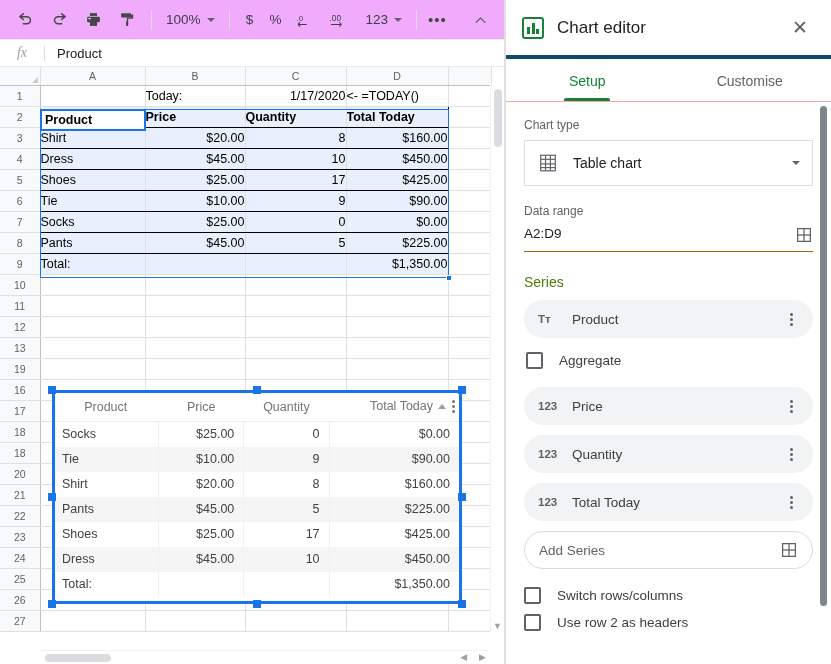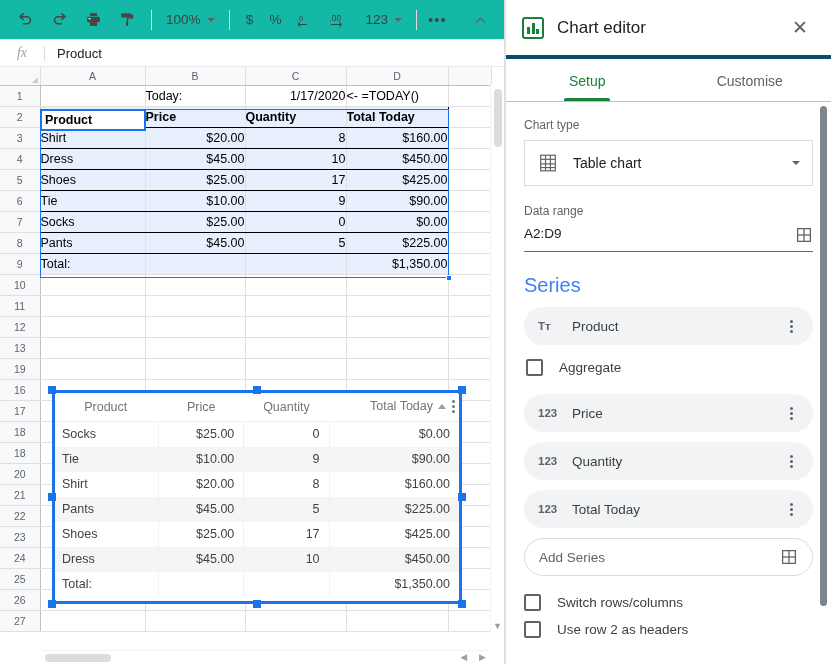--- a/index.html
+++ b/index.html
@@ -17,21 +17,21 @@
     position: relative;
     width: 505px; height: 664px;
     background: #ffffff;
     border-right: 1px solid #e0e0e0;
     overflow: hidden;
   }
 
   
   .toolbar {
     height: 40px; display: flex; align-items: center;
-    padding: 0 8px; background: #14b8a6;
+    padding: 0 8px; background: #f0abfc;
     border-bottom: 1px solid #e8eaed;
     position: relative;
   }
   .tb-btn {
     width: 28px; height: 28px; margin: 0 3px;
     display: flex; align-items: center; justify-content: center;
     border-radius: 4px; color: #444746; cursor: pointer;
     font-size: 13px;
   }
   .tb-sep { width: 1px; height: 20px; background: #dadce0; margin: 0 7px; }
@@ -211,21 +211,21 @@
     font-size: 14px; color: #5f6368; cursor: pointer; position: relative;
   }
   .ed-tab.active { color: #188038; font-weight: 500; }
   .ed-tab.active:after {
     content: ""; position: absolute; left: 50%; transform: translateX(-50%);
     bottom: 0; width: 46px; height: 3px; background: #188038; border-radius: 2px 2px 0 0;
   }
 
   .ed-body { flex: 1; padding: 16px 18px 0 18px; overflow: hidden; position: relative; }
   .ed-label { font-size: 12px; color: #5f6368; margin-bottom: 8px; }
-  .ed-section-title { font-size: 20px; color: #3b82f6; font-weight: 500; margin: 22px 0 10px 0; }
+  .ed-section-title { font-size: 14px; color: #4d7c0f; font-weight: 500; margin: 22px 0 10px 0; }
 
   .select-box {
     height: 46px; border: 1px solid #dadce0; border-radius: 0;
     display: flex; align-items: center; padding: 0 12px; cursor: pointer;
     margin-bottom: 18px;
   }
   .select-box .sb-icon { width: 22px; height: 22px; margin-right: 14px; flex: 0 0 auto; }
   .select-box .sb-text { flex: 1; font-size: 14px; color: #202124; }
 
   .range-field {

